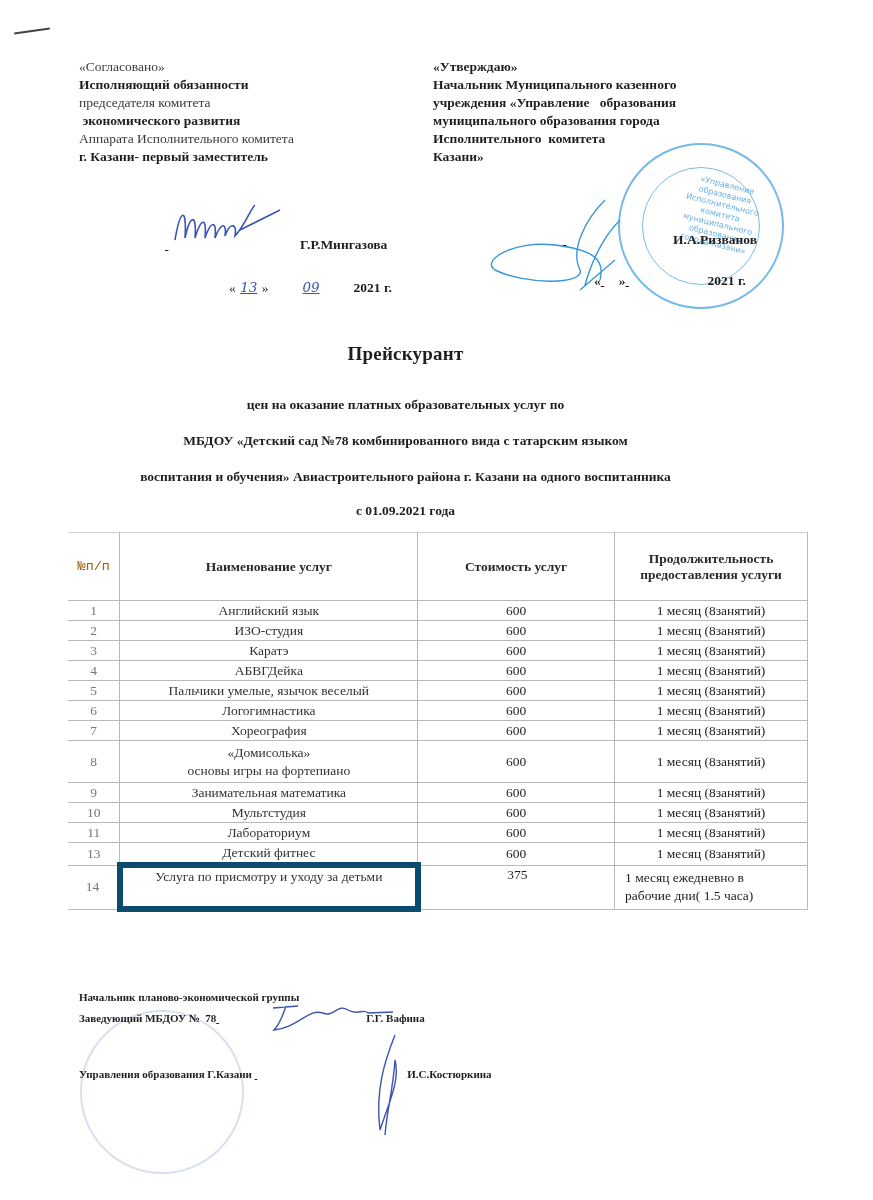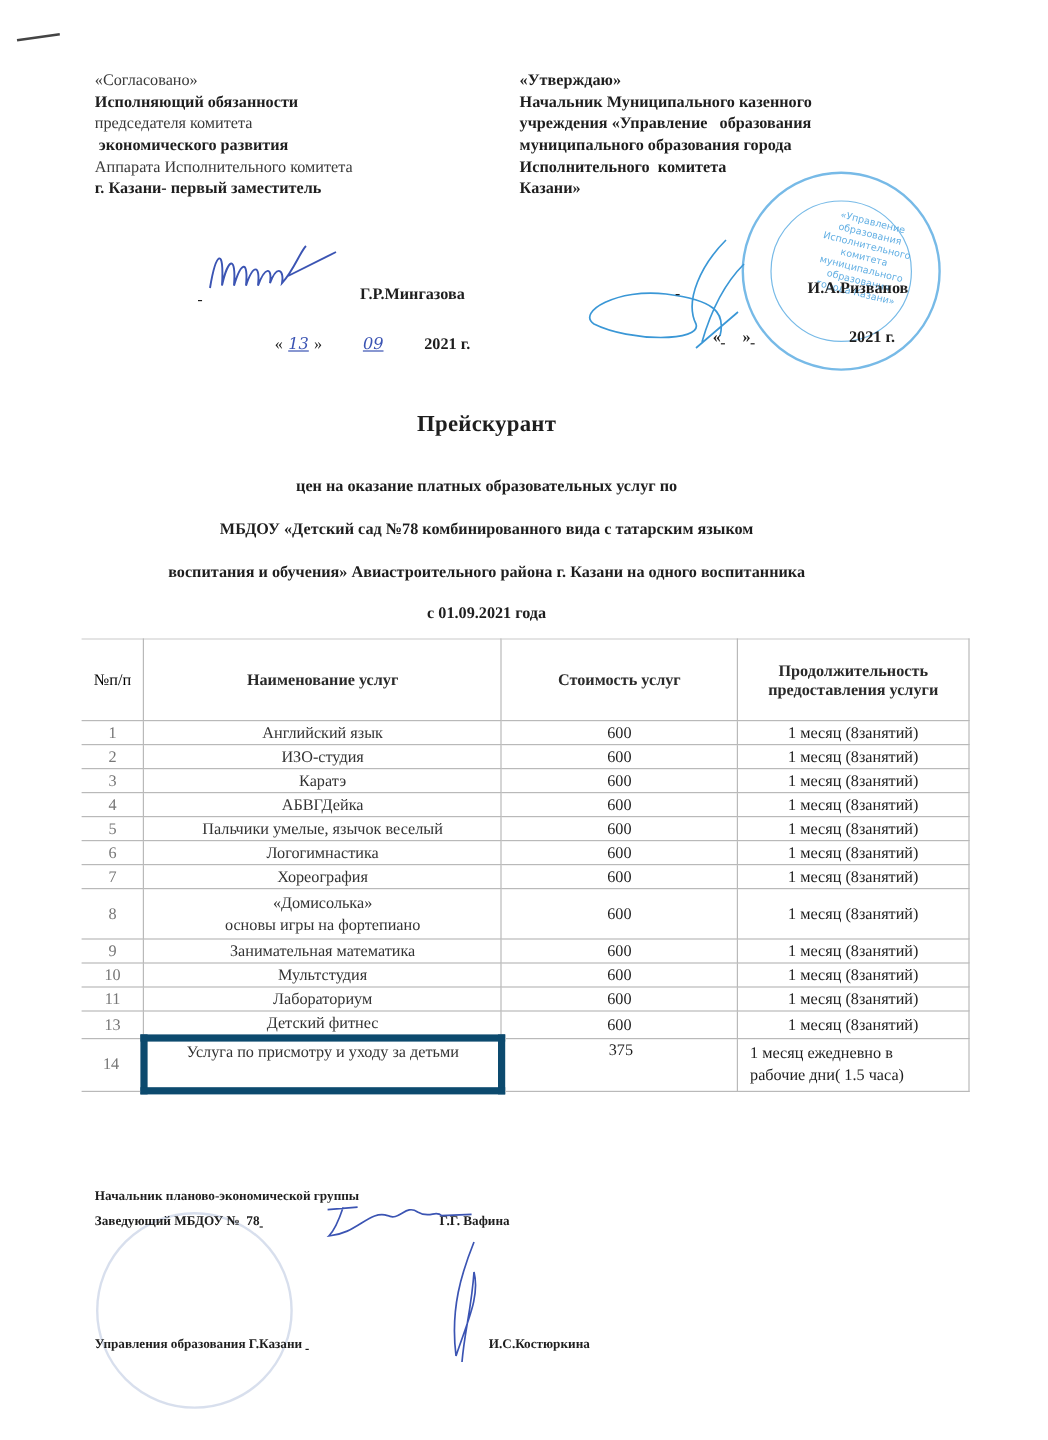--- a/index.html
+++ b/index.html
@@ -22,36 +22,36 @@
   .t3 { top:433px; font-size:13.5px; font-weight:bold; }
   .t4 { top:469px; font-size:13.5px; font-weight:bold; }
   .t5 { top:503px; font-size:13.5px; font-weight:bold; }
 
   table.price { position:absolute; left:68px; top:532px; width:740px;
                 border-collapse:collapse; font-size:13.5px; }
   table.price th, table.price td { border:1px solid #b9b9b9; text-align:center;
                 padding:0 4px; font-weight:normal; }
   table.price thead th { font-weight:bold; color:#2a2a2a; height:67px; border-top:1px solid #d2d2d2; }
   table.price thead th.c1, table.price td.c1 { border-left:none; }
-  table.price th.c1 { font-weight:normal; color:#000000; }
+  table.price th.c1 { font-weight:normal; color:#a16207;font-family:Liberation Mono, monospace; }
   table.price td { height:19px; line-height:18px; }
   table.price td.c1 { color:#777; }
   table.price td.c2 { color:#333; }
   table.price td.c4 { color:#1e1e1e; }
   table.price tr.tall td { height:41px; }
   table.price tr.last td.c2 { border:6px solid #0c4a6e; vertical-align:top; }
   table.price tr.last td { height:38px; }
   table.price tr.last td.c3 { vertical-align:top; }
   table.price tr.last td.c4 { text-align:left; padding-left:10px; line-height:18px; }
   table.price td.c4 { border-right:1px solid #b9b9b9; }
 
   .footer { font-size:11px; font-weight:bold; white-space:pre; }
   .f1 { left:79px; top:1012px; }
   .f2 { left:79px; top:991px; }
-  .f3 { left:79px; top:1068px;margin-top:46px; }
+  .f3 { left:79px; top:1068px; }
 
   .stamp { border-radius:50%; border:2px solid #4aa3df; opacity:0.75; }
   .stamp-inner { border-radius:50%; border:1px solid #4aa3df; }
   .stamp2 { border-radius:50%; border:2px solid #c8d2e6; opacity:0.7; }
 </style>
 </head>
 <body>
 
 <div class="abs scan-mark"></div>
 

